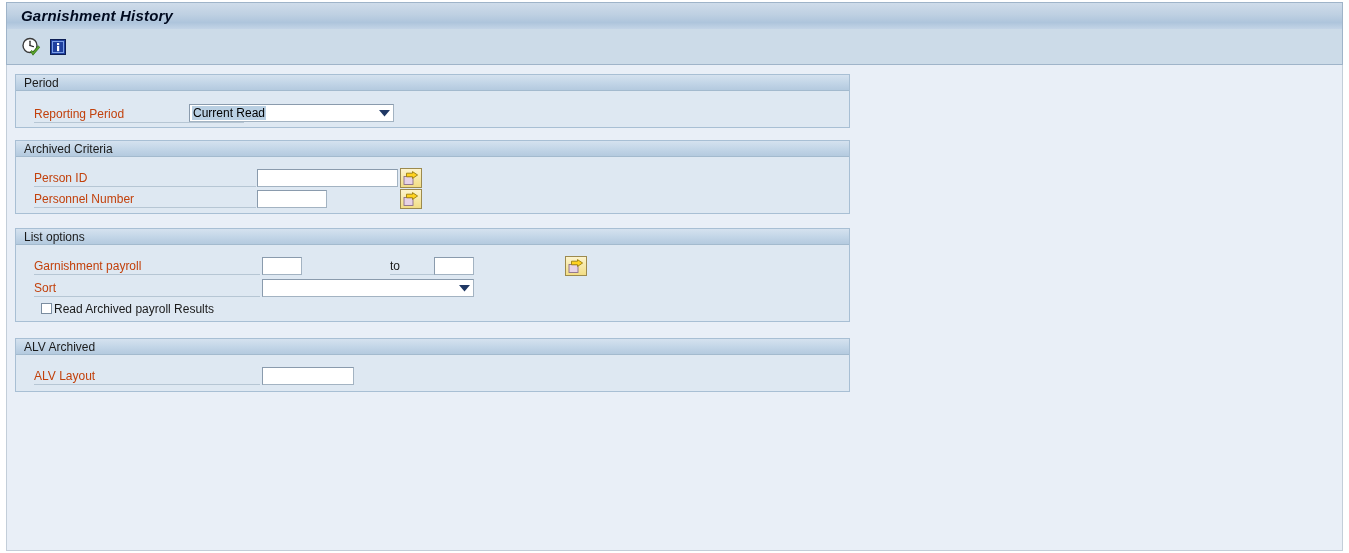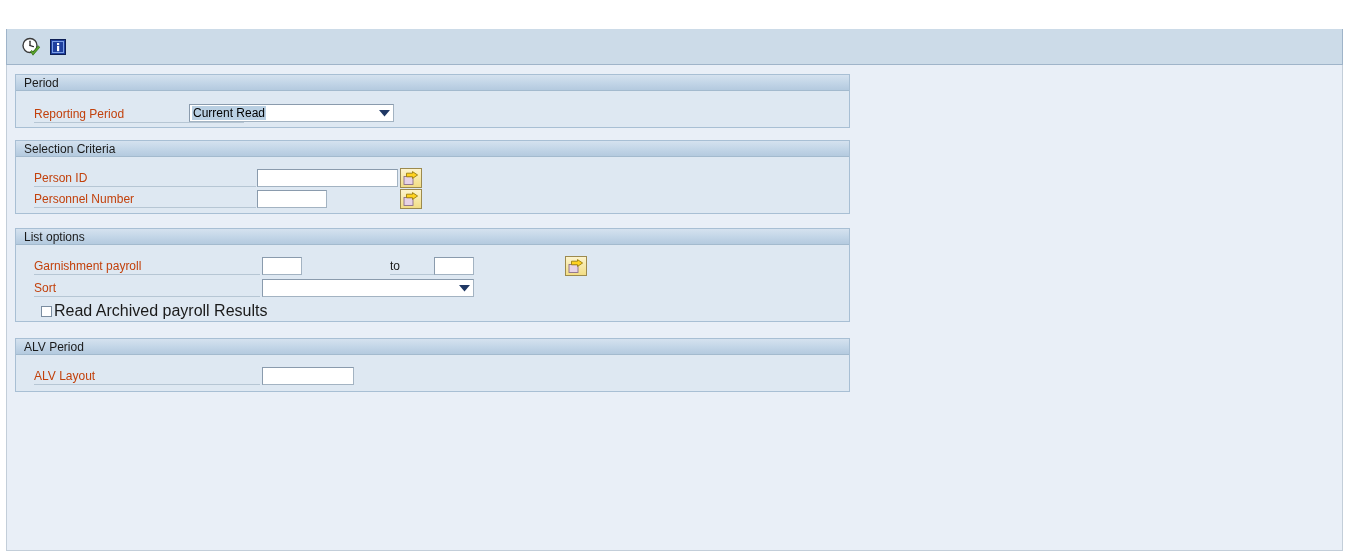--- a/index.html
+++ b/index.html
@@ -217,41 +217,44 @@
   .cbbox {
     display: inline-block;
     width: 11px;
     height: 11px;
     background: #ffffff;
     border: 1px solid #7b8da0;
     vertical-align: -1px;
     box-sizing: border-box;
   }
   .cblabel {
-    font-size: 16px;
+    font-size: 12px;
     color: #1a1a1a;
     margin-left: 2px;
   }
 
   .static-txt {
     position: absolute;
     font-size: 12px;
     color: #1a1a1a;
     white-space: nowrap;
     border-bottom: 1px solid #b6c6d4;
     line-height: 16px;
     height: 17px;
     box-sizing: border-box;
   }
 </style>
 </head>
 <body>
 
 <div id="app">
 
+  <div class="titlebar">
+    <div class="title-text">Garnishment History</div>
+  </div>
 
   <div class="toolbar">
 
     <div class="tb-icon exec" title="Execute">
       <svg width="22" height="20" viewBox="0 0 22 20" xmlns="http://www.w3.org/2000/svg">
         <circle cx="9" cy="8.5" r="7" fill="#ffffff" stroke="#3a3a3a" stroke-width="1.4"></circle>
         <line x1="9" y1="8.5" x2="9" y2="4.2" stroke="#2b2b2b" stroke-width="1.3" stroke-linecap="round"></line>
         <line x1="9" y1="8.5" x2="12.4" y2="9.6" stroke="#2b2b2b" stroke-width="1.3" stroke-linecap="round"></line>
         <path d="M9.5 14.5 L12 18.2 L18.8 10.2 L17.2 8.9 L12 15.0 L10.8 13.4 Z" fill="#5aa52b" stroke="#2f6b12" stroke-width="0.7"></path>
       </svg>
@@ -284,21 +287,21 @@
             <svg width="11" height="7" viewBox="0 0 11 7" xmlns="http://www.w3.org/2000/svg">
               <polygon points="0,0 11,0 5.5,6.5" fill="#1f3864"></polygon>
             </svg>
           </span>
         </div>
       </div>
     </div>
 
     <div class="group" id="grp-selection">
       <div class="group-header">
-        <div class="gh-label">Selection Criteria</div>
+        <div class="gh-label">Archived Criteria</div>
       </div>
       <div class="group-body">
 
         <div class="fld-label" style="left:18px; top:13px; width:222px;">Person ID</div>
         <div class="txtbox" style="left:241px; top:12px; width:141px;">
           <input type="text" value="" style="">
         </div>
         <button class="msbtn" style="left:384px; top:11px;" title="Multiple selection">
           <svg width="16" height="15" viewBox="0 0 16 15" xmlns="http://www.w3.org/2000/svg">
             <rect x="1" y="5.5" width="9" height="8" fill="#e6d2e6" stroke="#8b6f8b" stroke-width="0.9"></rect>
@@ -351,21 +354,21 @@
         </div>
 
         <div class="cbwrap" style="left:25px; top:57px;">
           <span class="cbbox"></span><span class="cblabel">Read Archived payroll Results</span>
         </div>
       </div>
     </div>
 
     <div class="group" id="grp-alv">
       <div class="group-header">
-        <div class="gh-label">ALV Period</div>
+        <div class="gh-label">ALV Archived</div>
       </div>
       <div class="group-body">
         <div class="fld-label" style="left:18px; top:13px; width:226px;">ALV Layout</div>
         <div class="txtbox" style="left:246px; top:12px; width:92px;">
           <input type="text" value="" style="">
         </div>
       </div>
     </div>
 
   </div>

